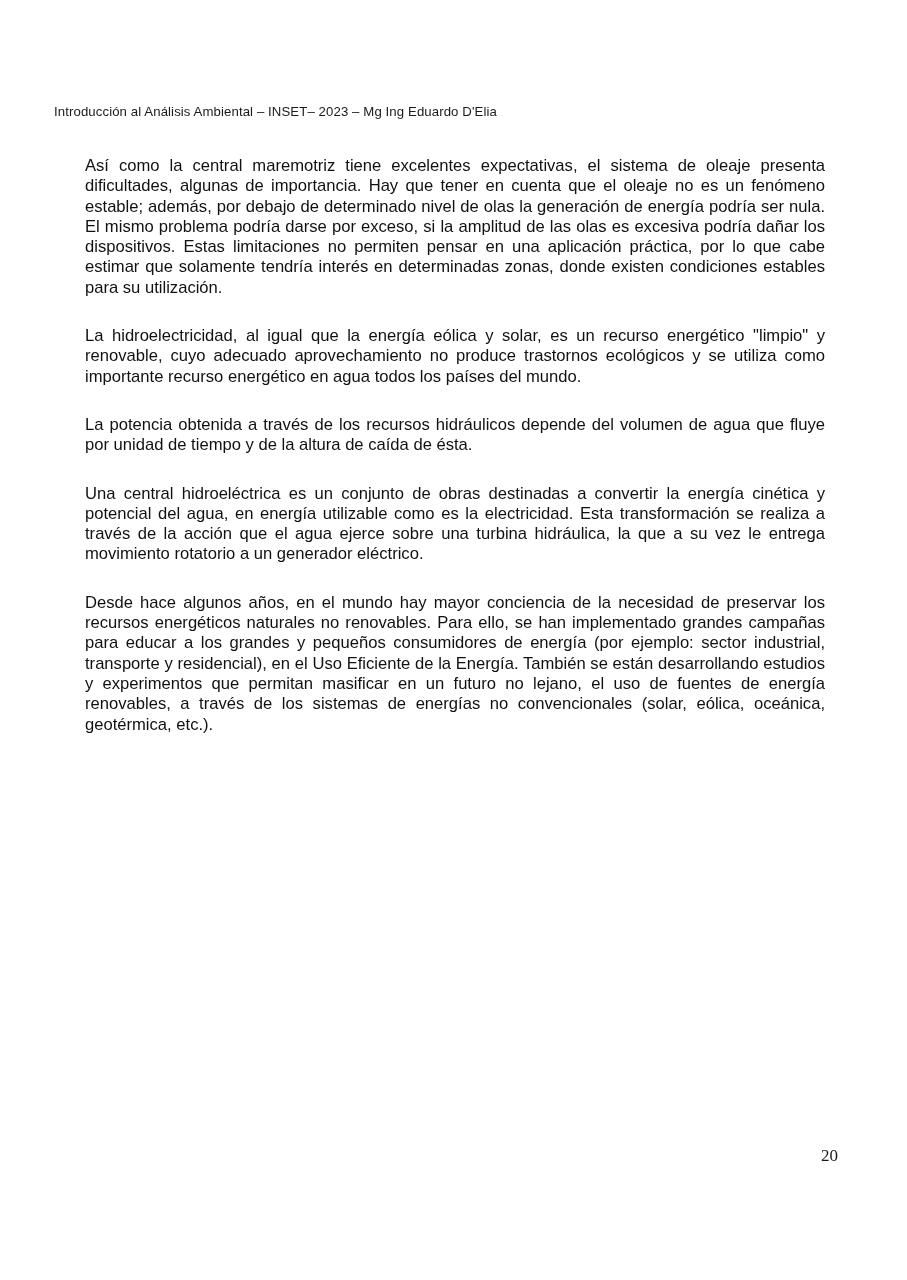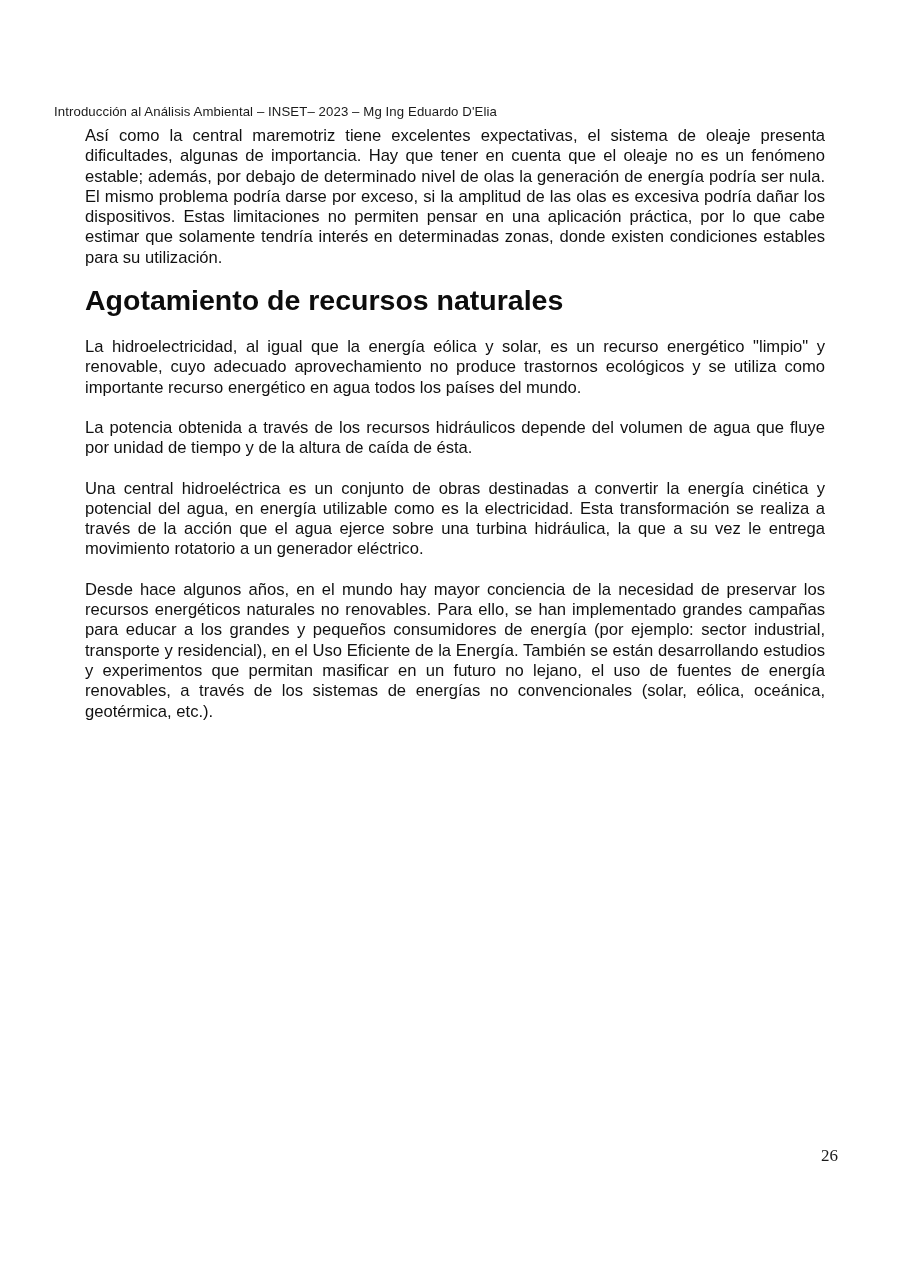--- a/index.html
+++ b/index.html
@@ -20,33 +20,33 @@
     left: 54px;
     top: 104px;
     font-size: 13.2px;
     letter-spacing: 0.1px;
     color: #1a1a1a;
     white-space: nowrap;
   }
   .content {
     position: absolute;
     left: 85px;
-    top: 126px;
+    top: 156px;
     width: 740px;
   }
   .para {
     margin: 0;
     font-size: 16.6px;
     line-height: 20.3px;
     text-align: justify;
     text-align-last: left;
     hyphens: none;
   }
   .para + .para {
-    margin-top: 20px;
+    margin-top: 28px;
   }
   .section-title {
     margin: 15px 0 20px 0;
     font-size: 28.5px;
     font-weight: bold;
     line-height: 34px;
     color: #0d0d0d;
   }
   .page-number {
     position: absolute;
@@ -61,27 +61,26 @@
 <body>
 
 <div class="page">
 
   <div class="running-header">Introducción al Análisis Ambiental – INSET– 2023 – Mg  Ing Eduardo D'Elia</div>
 
   <div class="content">
 
     <p class="para">Así como la central maremotriz tiene excelentes expectativas, el sistema de oleaje presenta dificultades, algunas de importancia. Hay que tener en cuenta que el oleaje no es un fenómeno estable; además, por debajo de determinado nivel de olas la generación de energía podría ser nula. El mismo problema podría darse por exceso, si la amplitud de las olas es excesiva podría dañar los dispositivos. Estas limitaciones no permiten pensar en una aplicación práctica, por lo que cabe estimar que solamente tendría interés en determinadas zonas, donde existen condiciones estables para su utilización.</p>
 
-    <h1 class="section-title">Agotamiento de recursos naturales</h1>
 
     <p class="para">La hidroelectricidad, al igual que la energía eólica y solar, es un recurso energético "limpio" y renovable, cuyo adecuado aprovechamiento no produce trastornos ecológicos y se utiliza como importante recurso energético en agua todos los países del mundo.</p>
 
     <p class="para">La potencia obtenida a través de los recursos hidráulicos depende del volumen de agua que fluye por unidad de tiempo y de la altura de caída de ésta.</p>
 
     <p class="para">Una central hidroeléctrica es un conjunto de obras destinadas a convertir la energía cinética y potencial del agua, en energía utilizable como es la electricidad. Esta transformación se realiza a través de la acción que el agua ejerce sobre una turbina hidráulica, la que a su vez le entrega movimiento rotatorio a un generador eléctrico.</p>
 
     <p class="para">Desde hace algunos años, en el mundo hay mayor conciencia de la necesidad de preservar los recursos energéticos naturales no renovables. Para ello, se han implementado grandes campañas para educar a los grandes y pequeños consumidores de energía (por ejemplo: sector industrial, transporte y residencial), en el Uso Eficiente de la Energía. También se están desarrollando estudios y experimentos que permitan masificar en un futuro no lejano, el uso de fuentes de energía renovables, a través de los sistemas de energías no convencionales (solar, eólica, oceánica, geotérmica, etc.).</p>
 
   </div>
 
-  <div class="page-number">26</div>
+  <div class="page-number">20</div>
 
 </div>
 
 </body></html>

